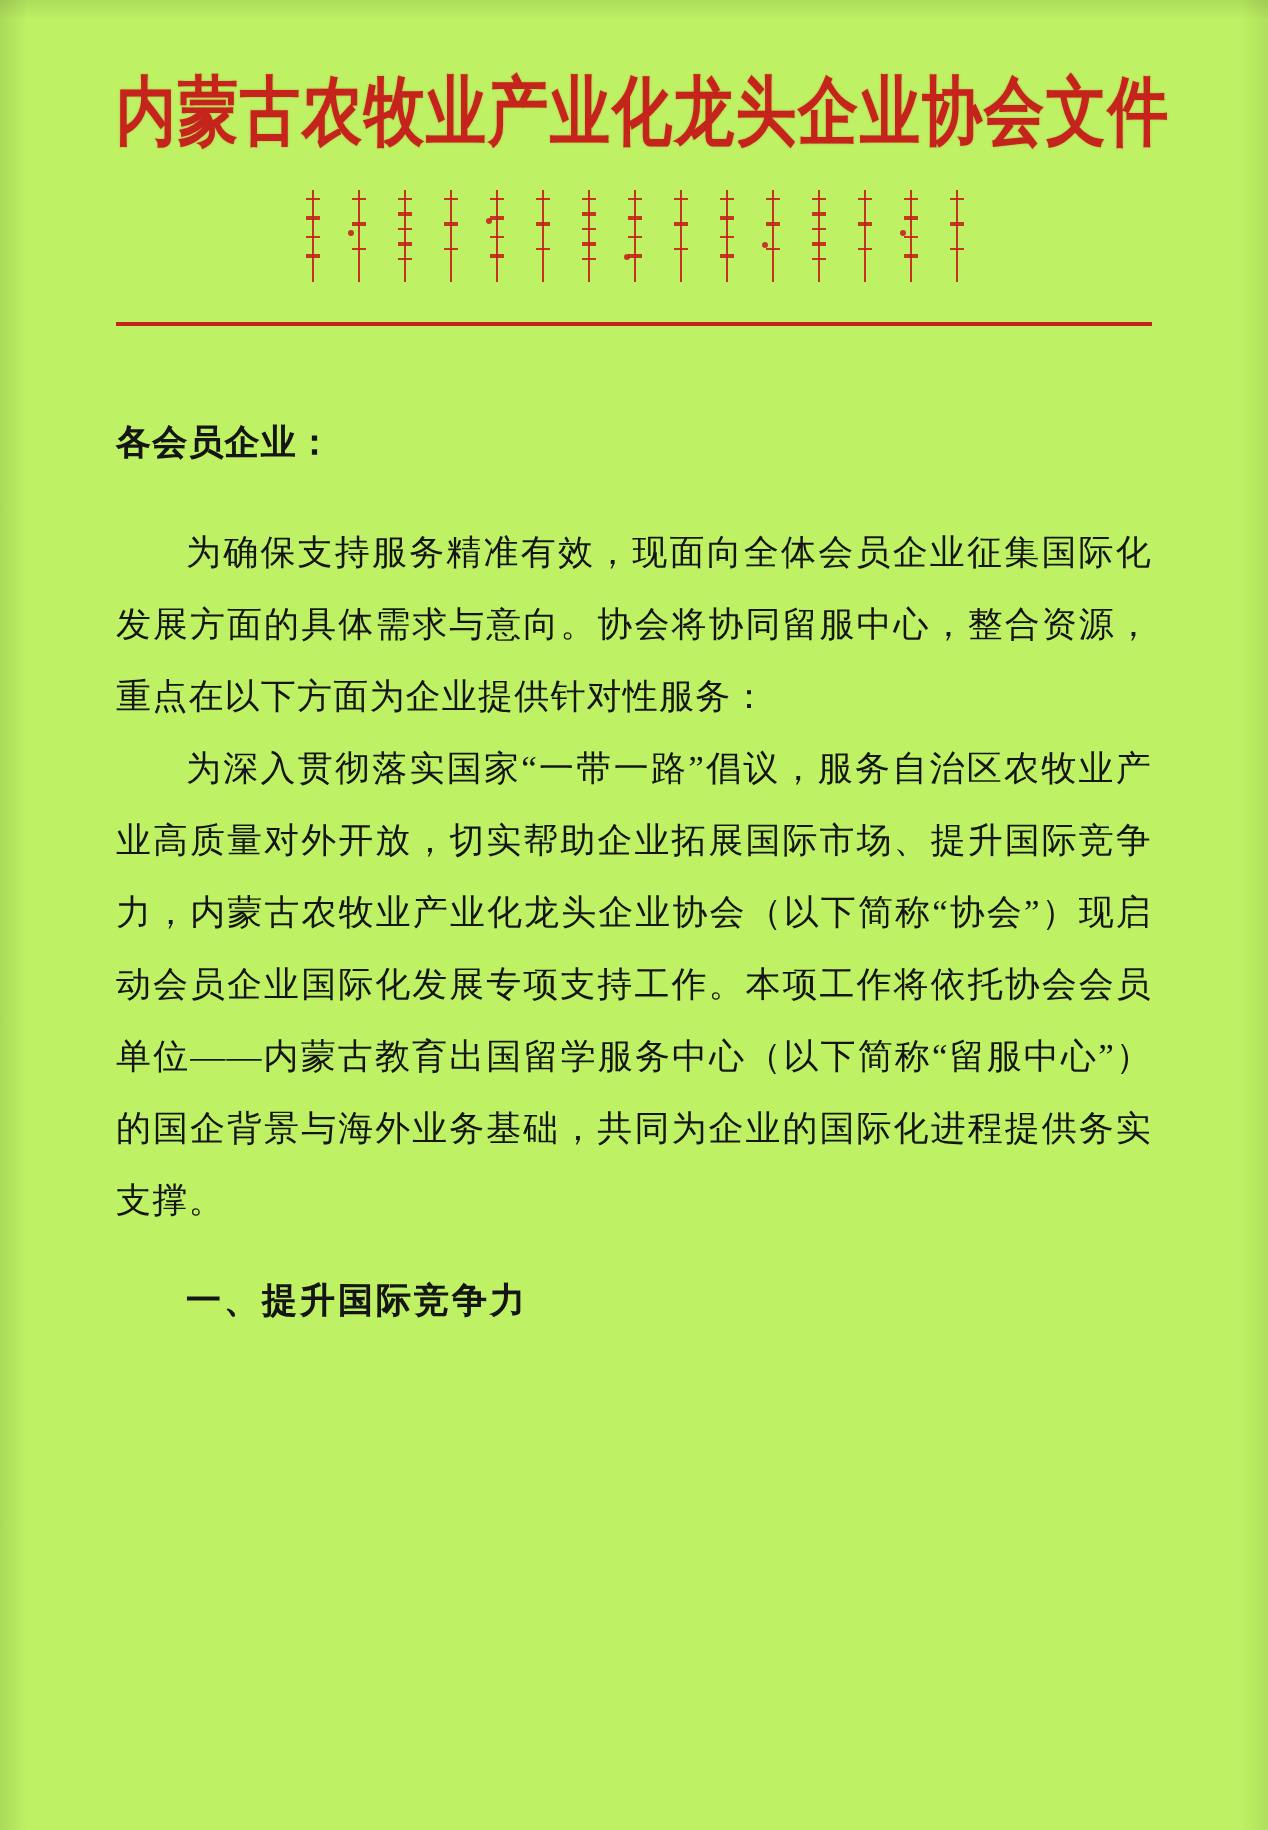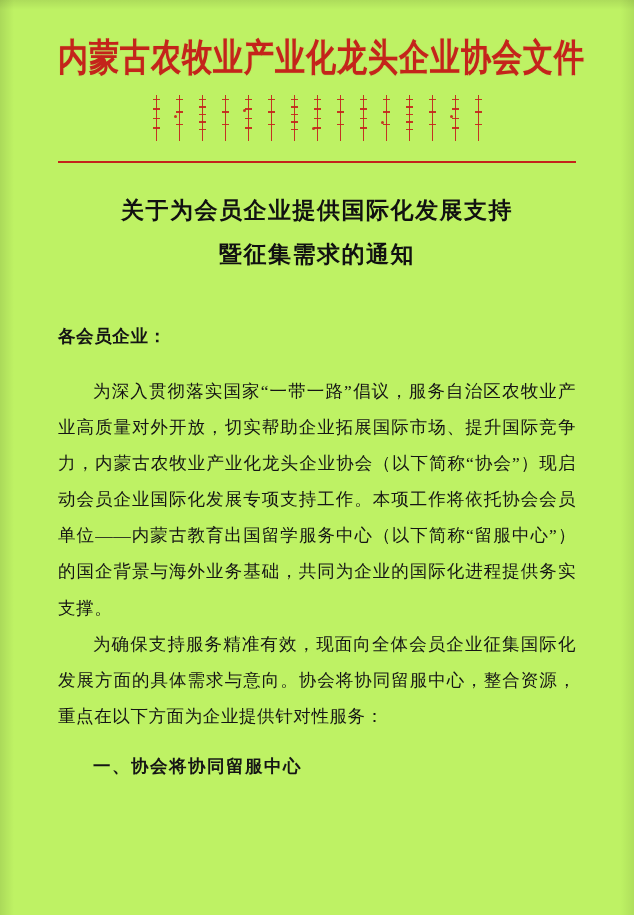--- a/index.html
+++ b/index.html
@@ -269,25 +269,21 @@
           <div class="tick" style="top: 4px;"></div>
           <div class="tick" style="top: 16.6667px;"></div>
           <div class="tick" style="top: 29.3333px;"></div>
         </div>
       </div>
   </div>
 
 
   <div class="redline"></div>
 
-  <div class="doc-title">
-    <span class="line">关于为会员企业提供国际化发展支持</span>
-    <span class="line">暨征集需求的通知</span>
-  </div>
 
   <div class="body-text">
     <div class="salutation">各会员企业：</div>
+    <p class="para">为确保支持服务精准有效，现面向全体会员企业征集国际化发展方面的具体需求与意向。协会将协同留服中心，整合资源，重点在以下方面为企业提供针对性服务：</p>
     <p class="para">为深入贯彻落实国家“一带一路”倡议，服务自治区农牧业产业高质量对外开放，切实帮助企业拓展国际市场、提升国际竞争力，内蒙古农牧业产业化龙头企业协会（以下简称“协会”）现启动会员企业国际化发展专项支持工作。本项工作将依托协会会员单位——内蒙古教育出国留学服务中心（以下简称“留服中心”）的国企背景与海外业务基础，共同为企业的国际化进程提供务实支撑。</p>
-    <p class="para">为确保支持服务精准有效，现面向全体会员企业征集国际化发展方面的具体需求与意向。协会将协同留服中心，整合资源，重点在以下方面为企业提供针对性服务：</p>
-    <div class="section-head">一、协会将协同留服中心</div>
+    <div class="section-head">一、提升国际竞争力</div>
   </div>
 
 </div>
 
 </body></html>

